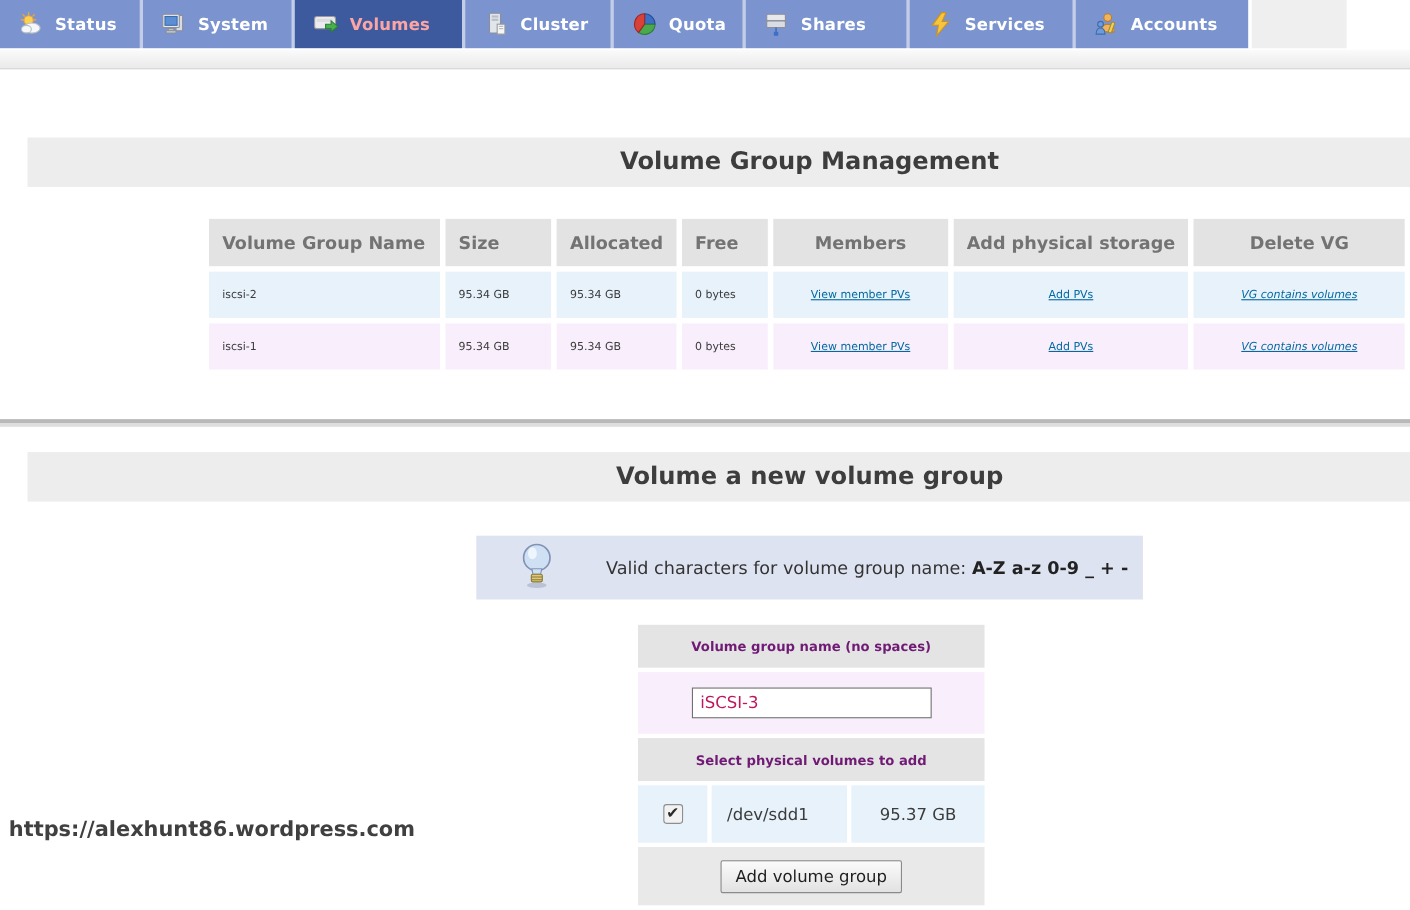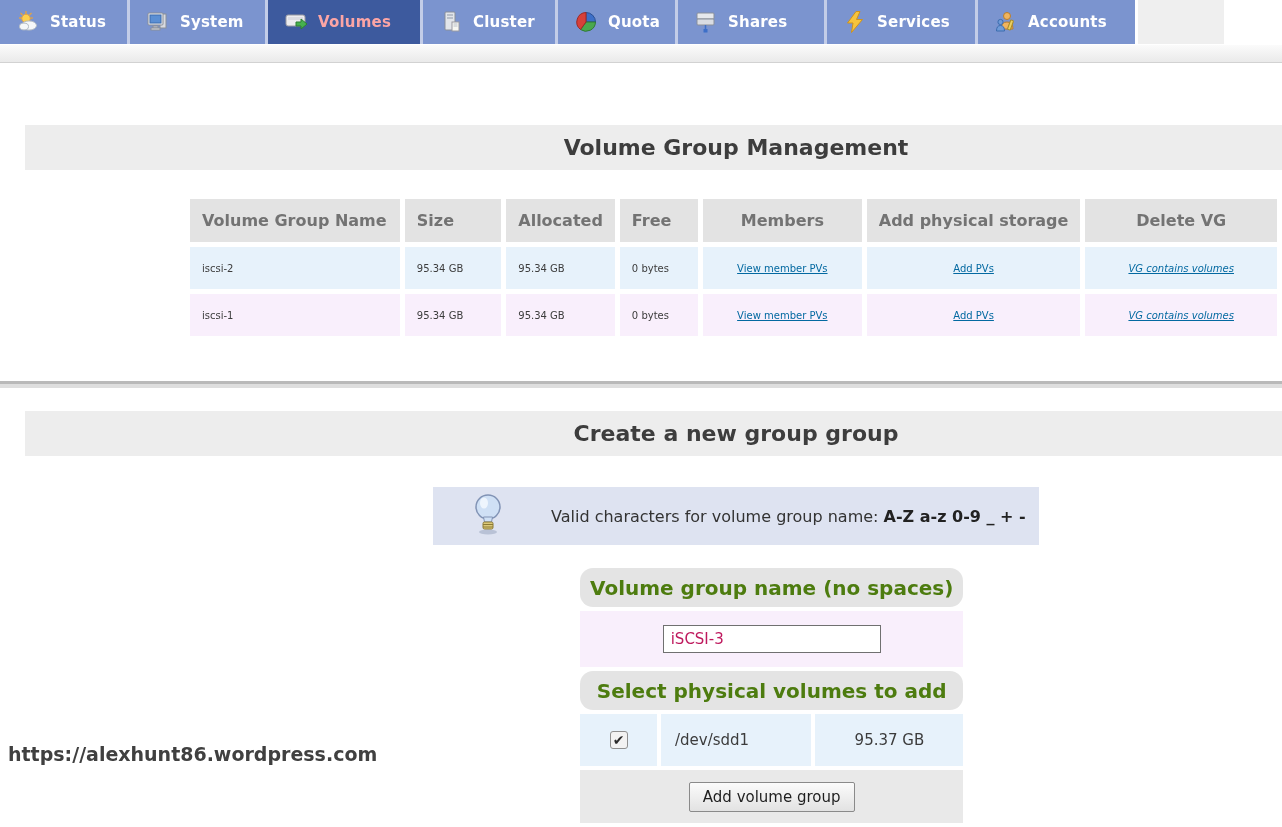--- a/index.html
+++ b/index.html
@@ -66,22 +66,22 @@
   .hint {
     position:absolute; left:433px; top:487px; width:606px; height:58px;
     background:#dee3f1; display:flex; align-items:center; padding-left:36px; gap:44px;
   }
   .hint-text { font-size:16px; color:#333; }
   .hint-text b { color:#222; }
 
   
   .form-table { position:absolute; left:576px; top:564px; border-spacing:4px; }
   .form-table th {
-    background:#e4e4e4; height:39px; font-size:20px; font-weight:bold; color:#4d7c0f;
-    text-align:center; padding:0 10px; white-space:nowrap;border-radius:13px;
+    background:#e4e4e4; height:39px; font-size:12px; font-weight:bold; color:#701a75;
+    text-align:center; padding:0 10px; white-space:nowrap;
   }
   .form-table td { font-size:15px; }
   td.pinkcell { background:#f9effc; height:56px; text-align:center; }
   td.bluecell { background:#e7f2fb; height:52px; text-align:center; }
   td.graycell { background:#e9e9e9; height:53px; text-align:center; }
   .f-check { width:63px; }
   .f-dev   { width:123px; text-align:left !important; padding-left:14px; }
   .f-size  { width:121px; }
   .vg-input {
     width:218px; height:28px; border:1px solid #707070; background:#ffffff;
@@ -248,21 +248,21 @@
       <td class="center"><a class="tlink">View member PVs</a></td>
       <td class="center"><a class="tlink">Add PVs</a></td>
       <td class="center"><a class="tlink italic">VG contains volumes</a></td>
     </tr>
   </tbody>
     </table>
 
   <div class="divider"></div>
 
   <div class="section-bar" id="bar-create">
-    <div class="bar-inner">Create a new group group</div>
+    <div class="bar-inner">Volume a new volume group</div>
   </div>
 
   <div class="hint">
     <span class="icon">
       <svg width="38" height="44" viewBox="0 0 38 44">
         <ellipse cx="19" cy="40" rx="9" ry="2.5" fill="#b9c2d6"></ellipse>
         <circle cx="19" cy="15" r="12" fill="#cfe0f5" stroke="#8193b5" stroke-width="1.5"></circle>
         <ellipse cx="15" cy="11" rx="4" ry="5.5" fill="#eef5fd"></ellipse>
         <path d="M14.5 25 h9 l-1 5 h-7 z" fill="#cfe0f5" stroke="#8193b5"></path>
         <rect x="14" y="30" width="10" height="7" rx="1.5" fill="#dcc979" stroke="#8c7a34"></rect>

